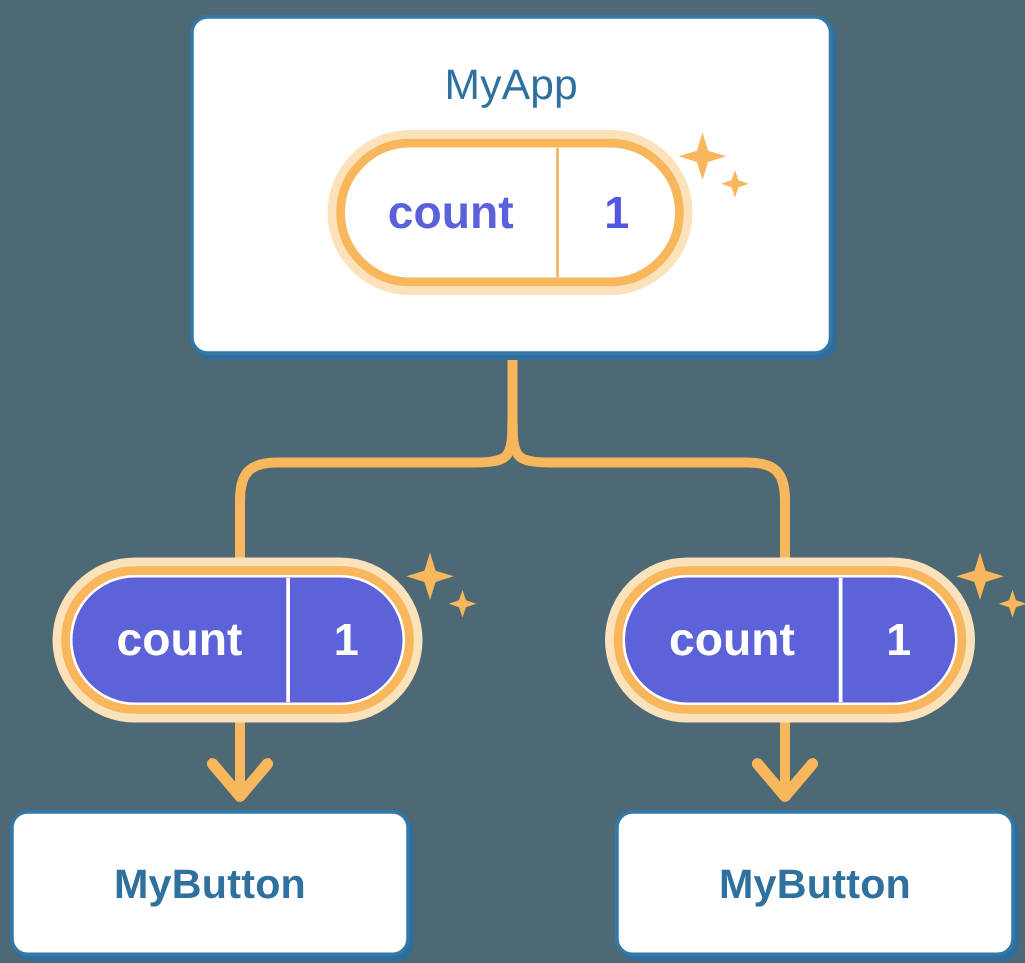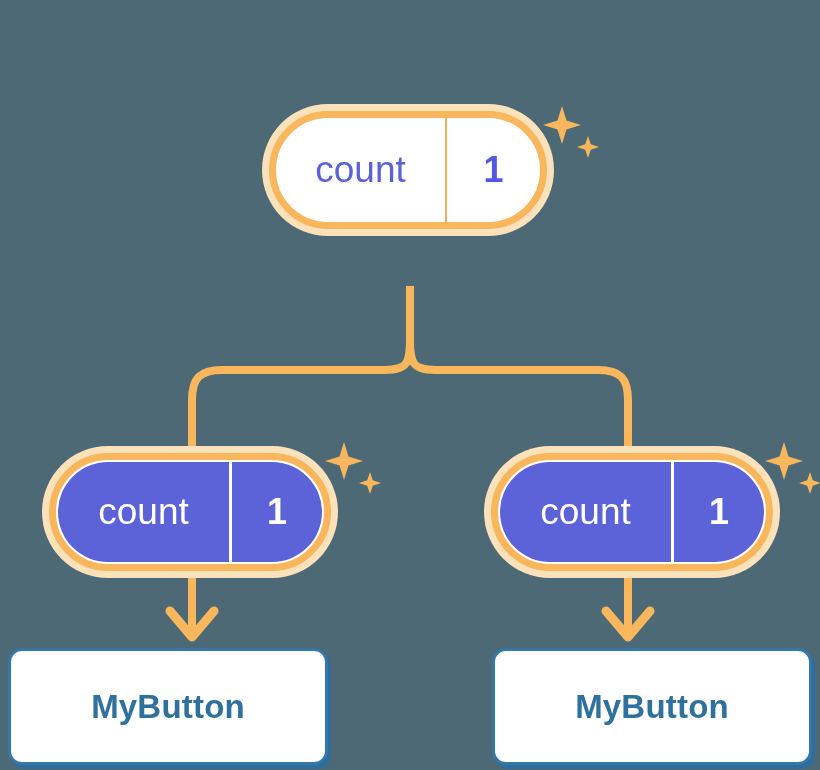--- a/index.html
+++ b/index.html
@@ -89,20 +89,21 @@
     display: flex;
     align-items: stretch;
     overflow: hidden;
   }
   .pill-key, .pill-val {
     display: flex;
     align-items: center;
     justify-content: center;
     box-sizing: border-box;
     white-space: nowrap;
+    font-weight: bold;
   }
 
   
   #app-pill-wrap { left: 262px; top: 104px; }
   #app-pill {
     width: 278px;
     height: 118px;
     background: #ffffff;
   }
   #app-pill .pill-key {
@@ -172,20 +173,23 @@
     <path d="M 410 340 C 410 366, 406 370, 380 370 L 222 370 C 200 370, 192 378, 192 400 L 192 452" fill="none" stroke="#f8b75c" stroke-width="8" stroke-linecap="round" stroke-linejoin="round"></path>
     <path d="M 410 340 C 410 366, 414 370, 440 370 L 598 370 C 620 370, 628 378, 628 400 L 628 452" fill="none" stroke="#f8b75c" stroke-width="8" stroke-linecap="round" stroke-linejoin="round"></path>
 
     <path d="M 192 572 L 192 632" fill="none" stroke="#f8b75c" stroke-width="8" stroke-linecap="butt"></path>
     <path d="M 170 611 L 192 637 L 214 611" fill="none" stroke="#f8b75c" stroke-width="9" stroke-linecap="round" stroke-linejoin="round"></path>
 
     <path d="M 628 572 L 628 632" fill="none" stroke="#f8b75c" stroke-width="8" stroke-linecap="butt"></path>
     <path d="M 606 611 L 628 637 L 650 611" fill="none" stroke="#f8b75c" stroke-width="9" stroke-linecap="round" stroke-linejoin="round"></path>
   </svg>
 
+  <div class="card" id="app-card">
+    <div class="card-title">MyApp</div>
+  </div>
 
   <div class="pill-wrap" id="app-pill-wrap">
     <div class="pill-halo">
       <div class="pill" id="app-pill">
         <div class="pill-key">count</div>
         <div class="pill-val">1</div>
       </div>
     </div>
   </div>
 

